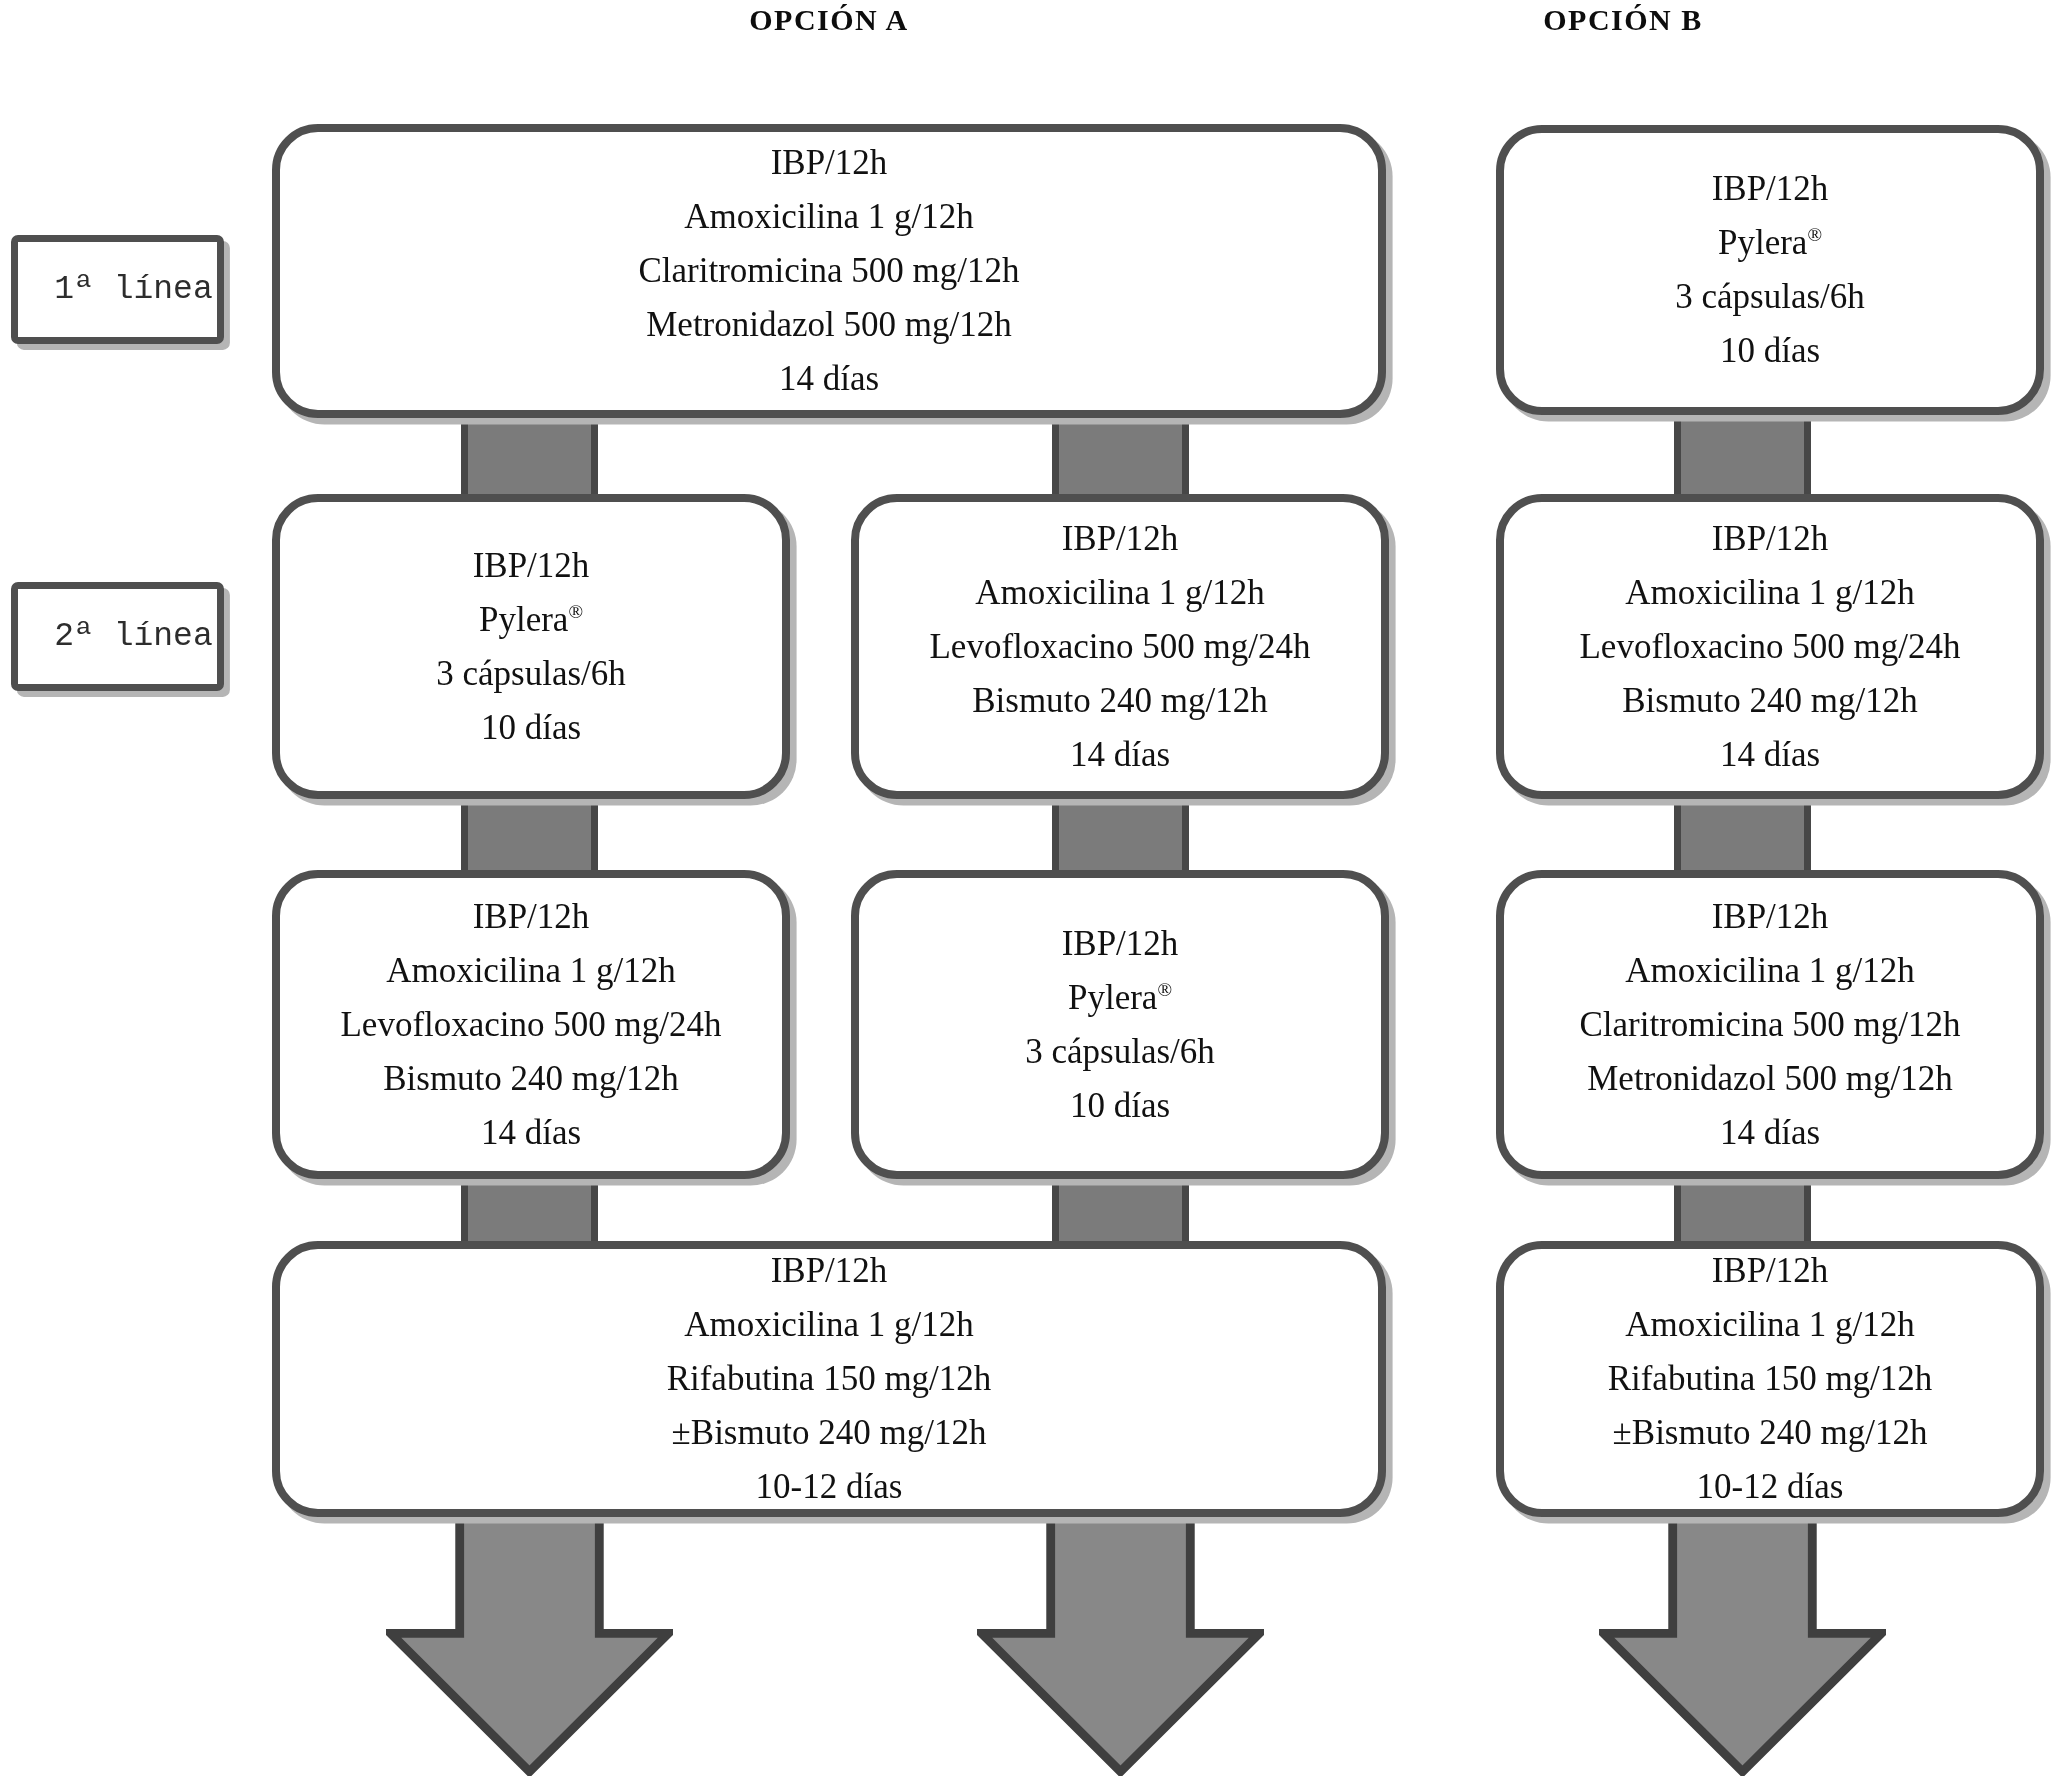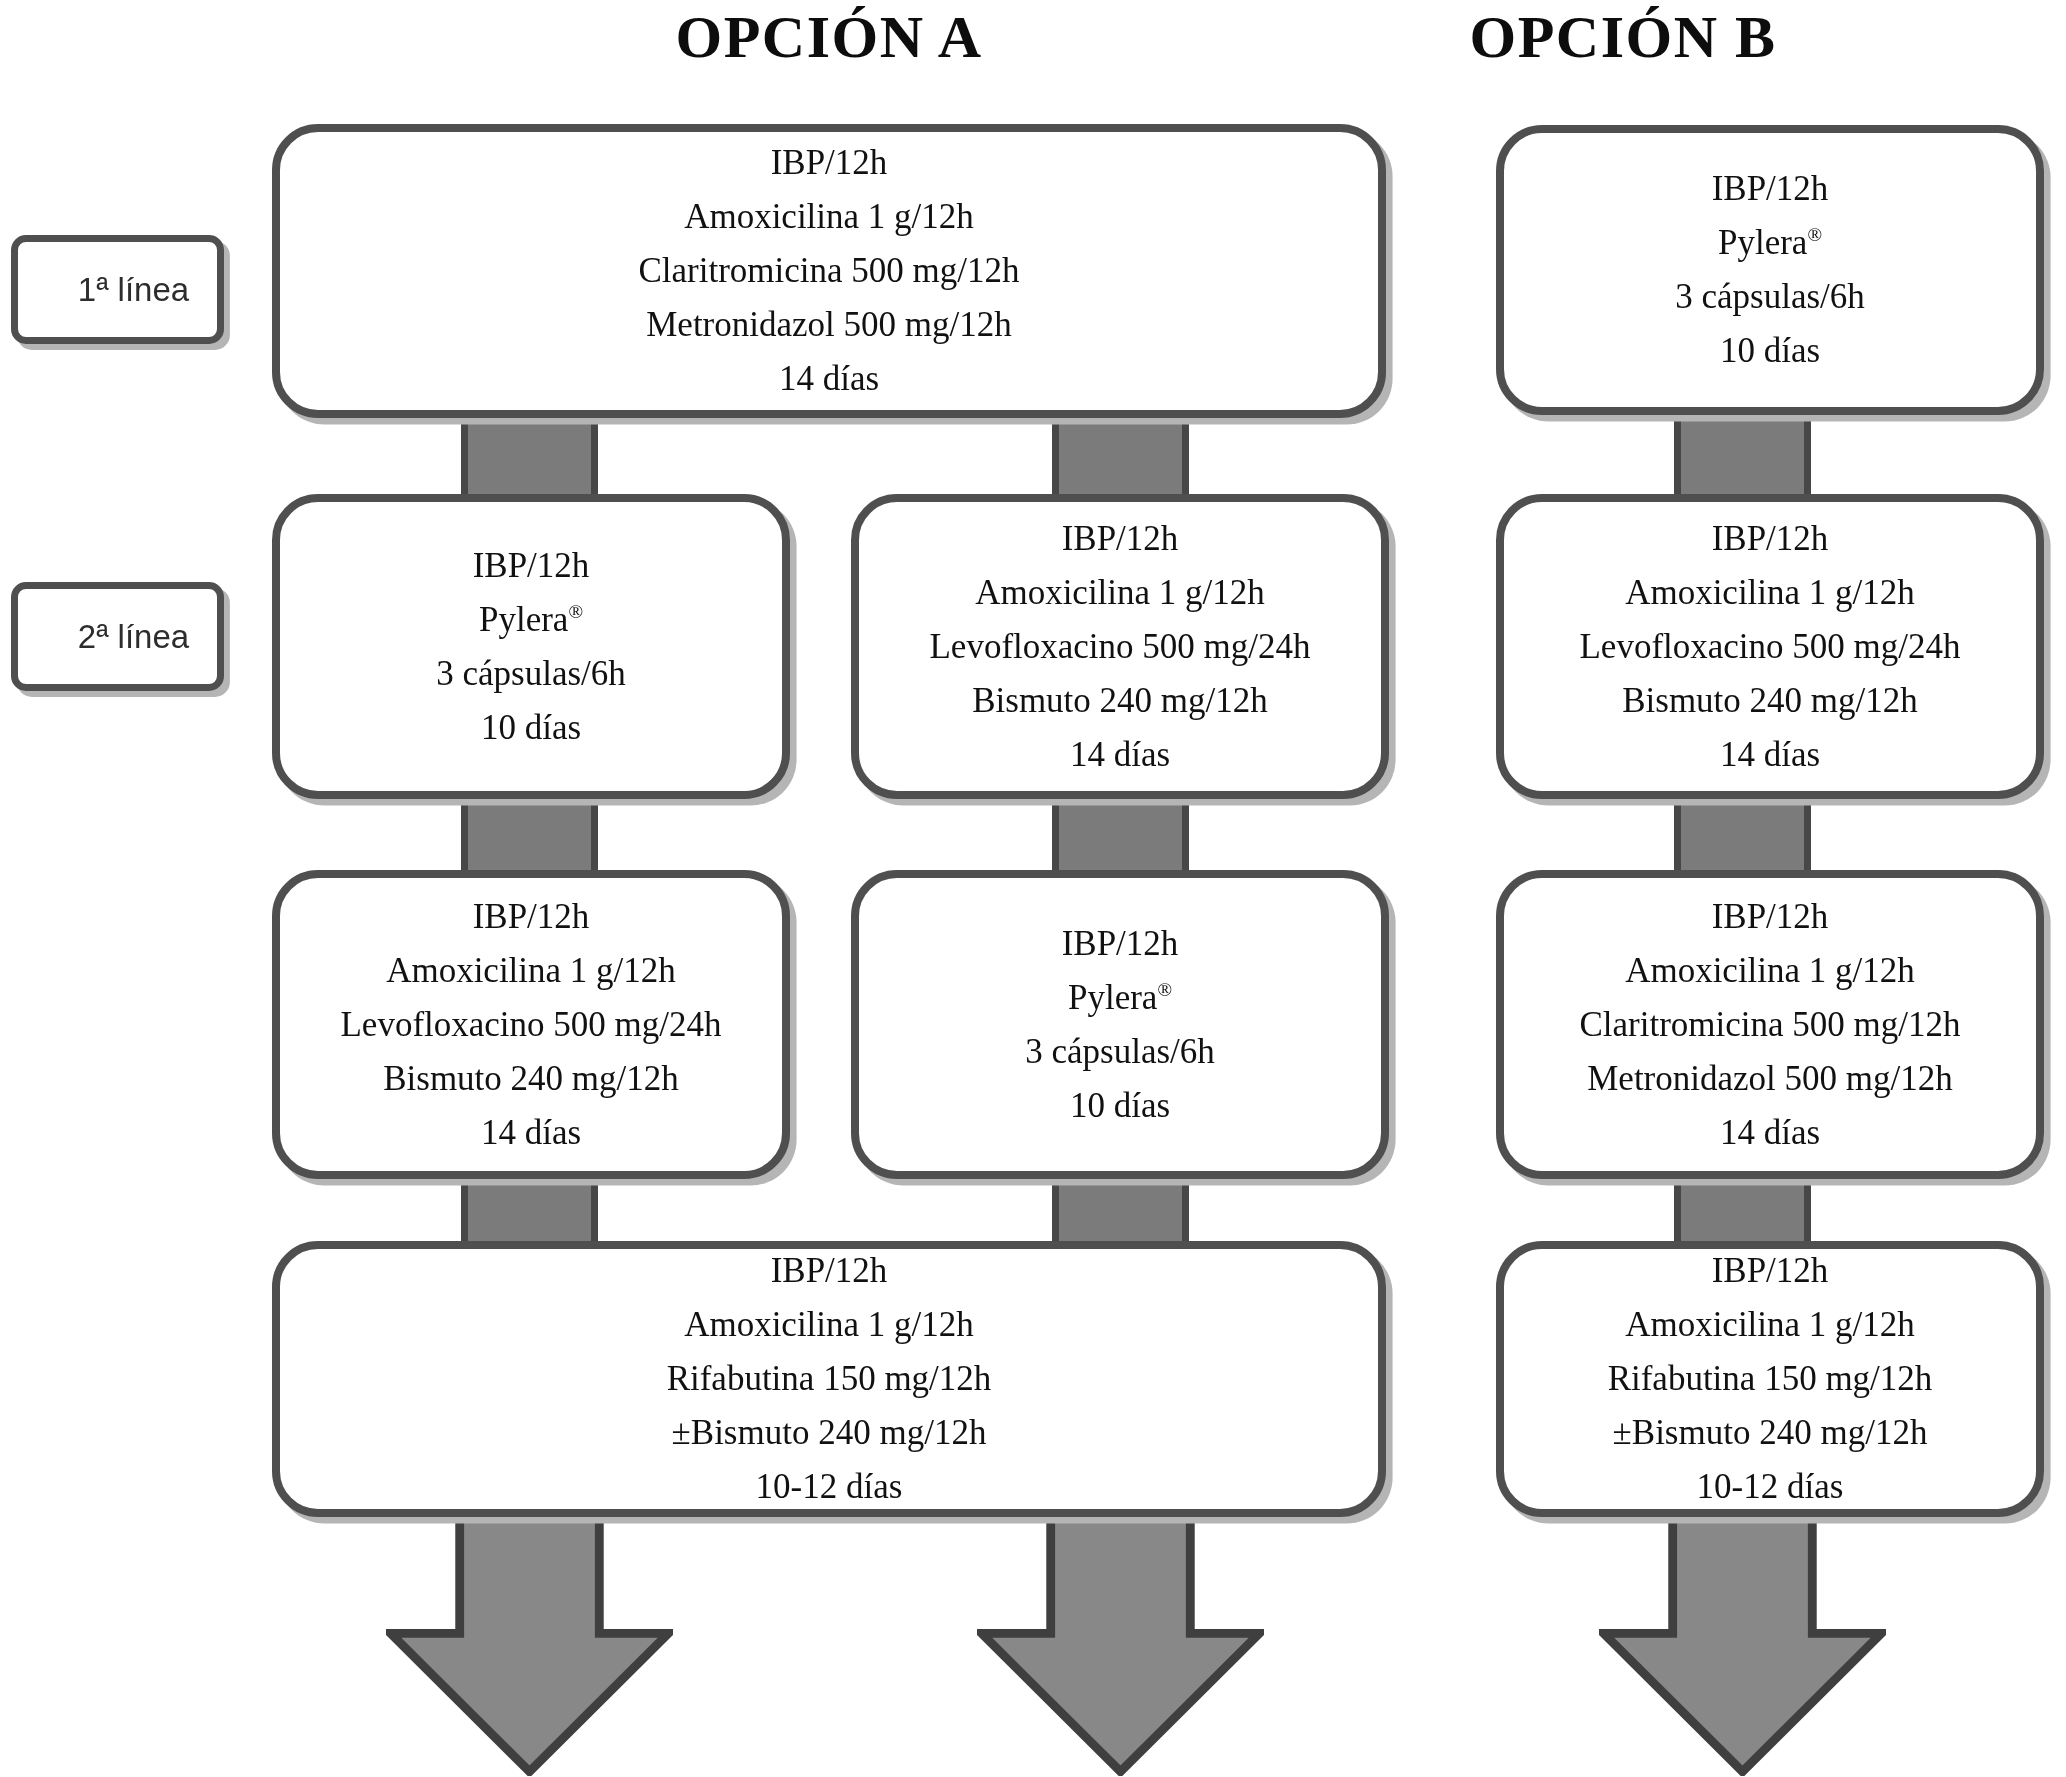--- a/index.html
+++ b/index.html
@@ -3,40 +3,40 @@
 <meta charset="utf-8">
 <style>
   html,body { margin:0; padding:0; background:#ffffff; }
   #canvas {
     position:relative; width:2066px; height:1777px; background:#ffffff;
     font-family:"Liberation Serif", serif; overflow:hidden;
   }
   .hdr {
     position:absolute; top:2.9px; height:59px;
     font-family:"Liberation Serif", serif; font-weight:bold;
-    font-size:60px; letter-spacing:1.5px; color:#0d0d0d; text-align:center;
+    font-size:30px; letter-spacing:1.5px; color:#0d0d0d; text-align:center;
   }
   .box {
     position:absolute; box-sizing:border-box;
     background:#ffffff; border:8px solid #4f4f4f; border-radius:46px;
     box-shadow:6.6px 6.6px 0 #b5b5b5;
     display:flex; flex-direction:column; justify-content:center; align-items:center;
     z-index:2;
   }
   .box .line {
     font-size:35px; line-height:54px; color:#111111;
     text-align:center; white-space:nowrap;
   }
   .box .line sup.reg { font-size:0.55em; vertical-align:super; line-height:0; }
   .rowlabel {
     position:absolute; left:11px; width:213px; height:109px; box-sizing:border-box;
-    background:#ffffff; border:7.4px solid #4f4f4f; border-radius:15px;
+    background:#ffffff; border:7.4px solid #4f4f4f; border-radius:7px;
     box-shadow:5.9px 5.9px 0 #b5b5b5;
     display:flex; align-items:center; justify-content:center;
-    font-family:Liberation Sans, sans-serif; font-size:33px; color:#2d2d2d;
+    font-family:Liberation Mono, monospace; font-size:33px; color:#2d2d2d;
     z-index:2;
     padding-left:32px;
   }
   .connector {
     position:absolute; width:137px; box-sizing:border-box;
     background:#7b7b7b; border:7.4px solid #474747; z-index:1;
   }
   .bigarrow { position:absolute; width:287px; height:266px; z-index:1; }
 </style>
 </head>

